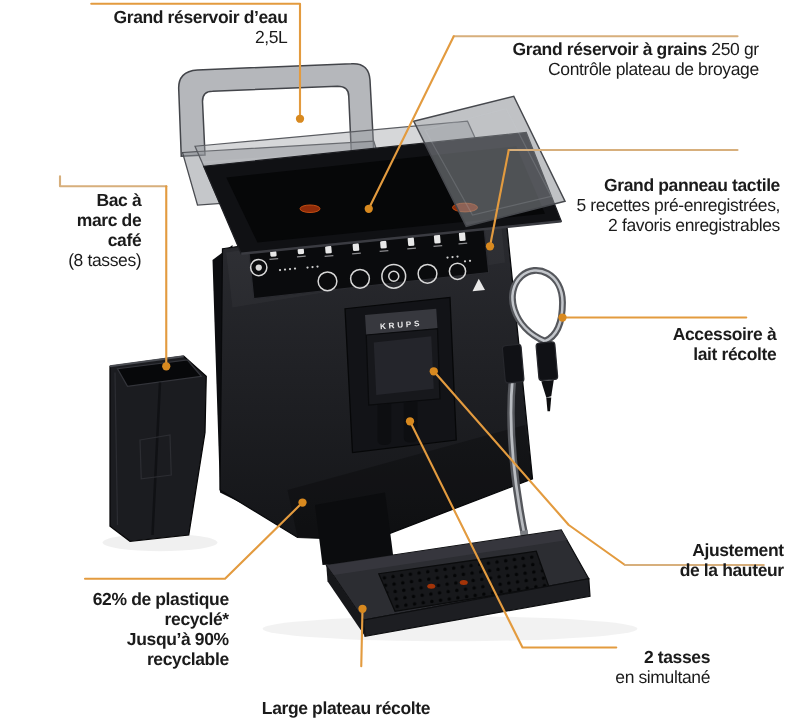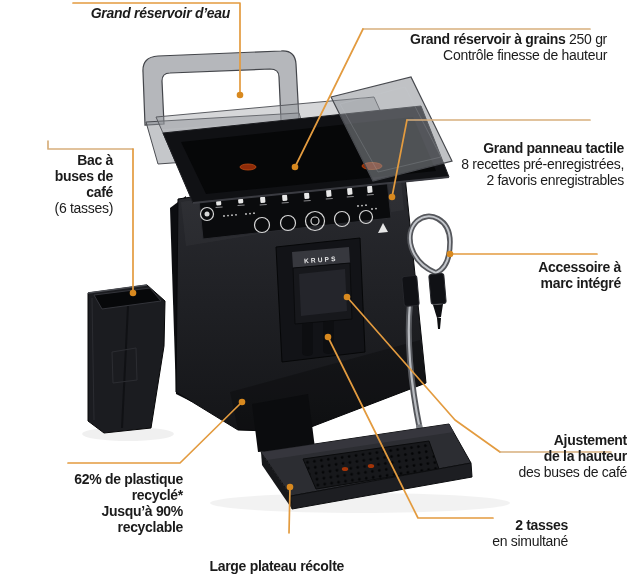--- a/index.html
+++ b/index.html
@@ -189,51 +189,51 @@
       <circle cx="392" cy="197" r="3.3"></circle>
       <circle cx="133" cy="293" r="3.3"></circle>
       <circle cx="450" cy="254" r="3.3"></circle>
       <circle cx="347" cy="297" r="3.3"></circle>
       <circle cx="328" cy="337" r="3.3"></circle>
       <circle cx="290" cy="487" r="3.3"></circle>
       <circle cx="242" cy="402" r="3.3"></circle>
     </g>
   </svg>
 
-  <div class="lbl ra" style="left:28px;top:5px;width:202px;font-style:italic;">
+  <div class="lbl ra" style="left:28px;top:5px;width:202px;">
     <span class="t">Grand réservoir d’eau</span>
+    <span class="s blk">2,5L</span>
   </div>
 
   <div class="lbl la" style="left:377px;top:31px;width:230px;">
     <span class="t">Grand réservoir à grains</span><span class="s"> 250 gr</span>
-    <span class="s blk">Contrôle finesse de hauteur</span>
+    <span class="s blk">Contrôle plateau de broyage</span>
   </div>
 
   <div class="lbl la" style="left:424px;top:140px;width:200px;">
     <span class="t">Grand panneau tactile</span>
-    <span class="s blk">8 recettes pré-enregistrées,
+    <span class="s blk">5 recettes pré-enregistrées,
 2 favoris enregistrables</span>
   </div>
 
   <div class="lbl ra" style="left:22px;top:152px;width:91px;">
     <span class="t">Bac à
-buses de
+marc de
 café</span>
-    <span class="s blk">(6 tasses)</span>
+    <span class="s blk">(8 tasses)</span>
   </div>
 
   <div class="lbl la" style="left:511px;top:259px;width:110px;">
     <span class="t">Accessoire à
-marc intégré</span>
+lait récolte</span>
   </div>
 
   <div class="lbl la" style="left:497px;top:432px;width:130px;">
     <span class="t">Ajustement
 de la hauteur</span>
-    <span class="s blk">des buses de café</span>
   </div>
 
   <div class="lbl la" style="left:418px;top:517px;width:110px;margin-left:40px;">
     <span class="t">2 tasses</span>
     <span class="s blk">en simultané</span>
   </div>
 
   <div class="lbl ra" style="left:158px;top:535px;width:186px;margin-top:23px;">
     <span class="t">Large plateau récolte
 gouttes amovible</span>

